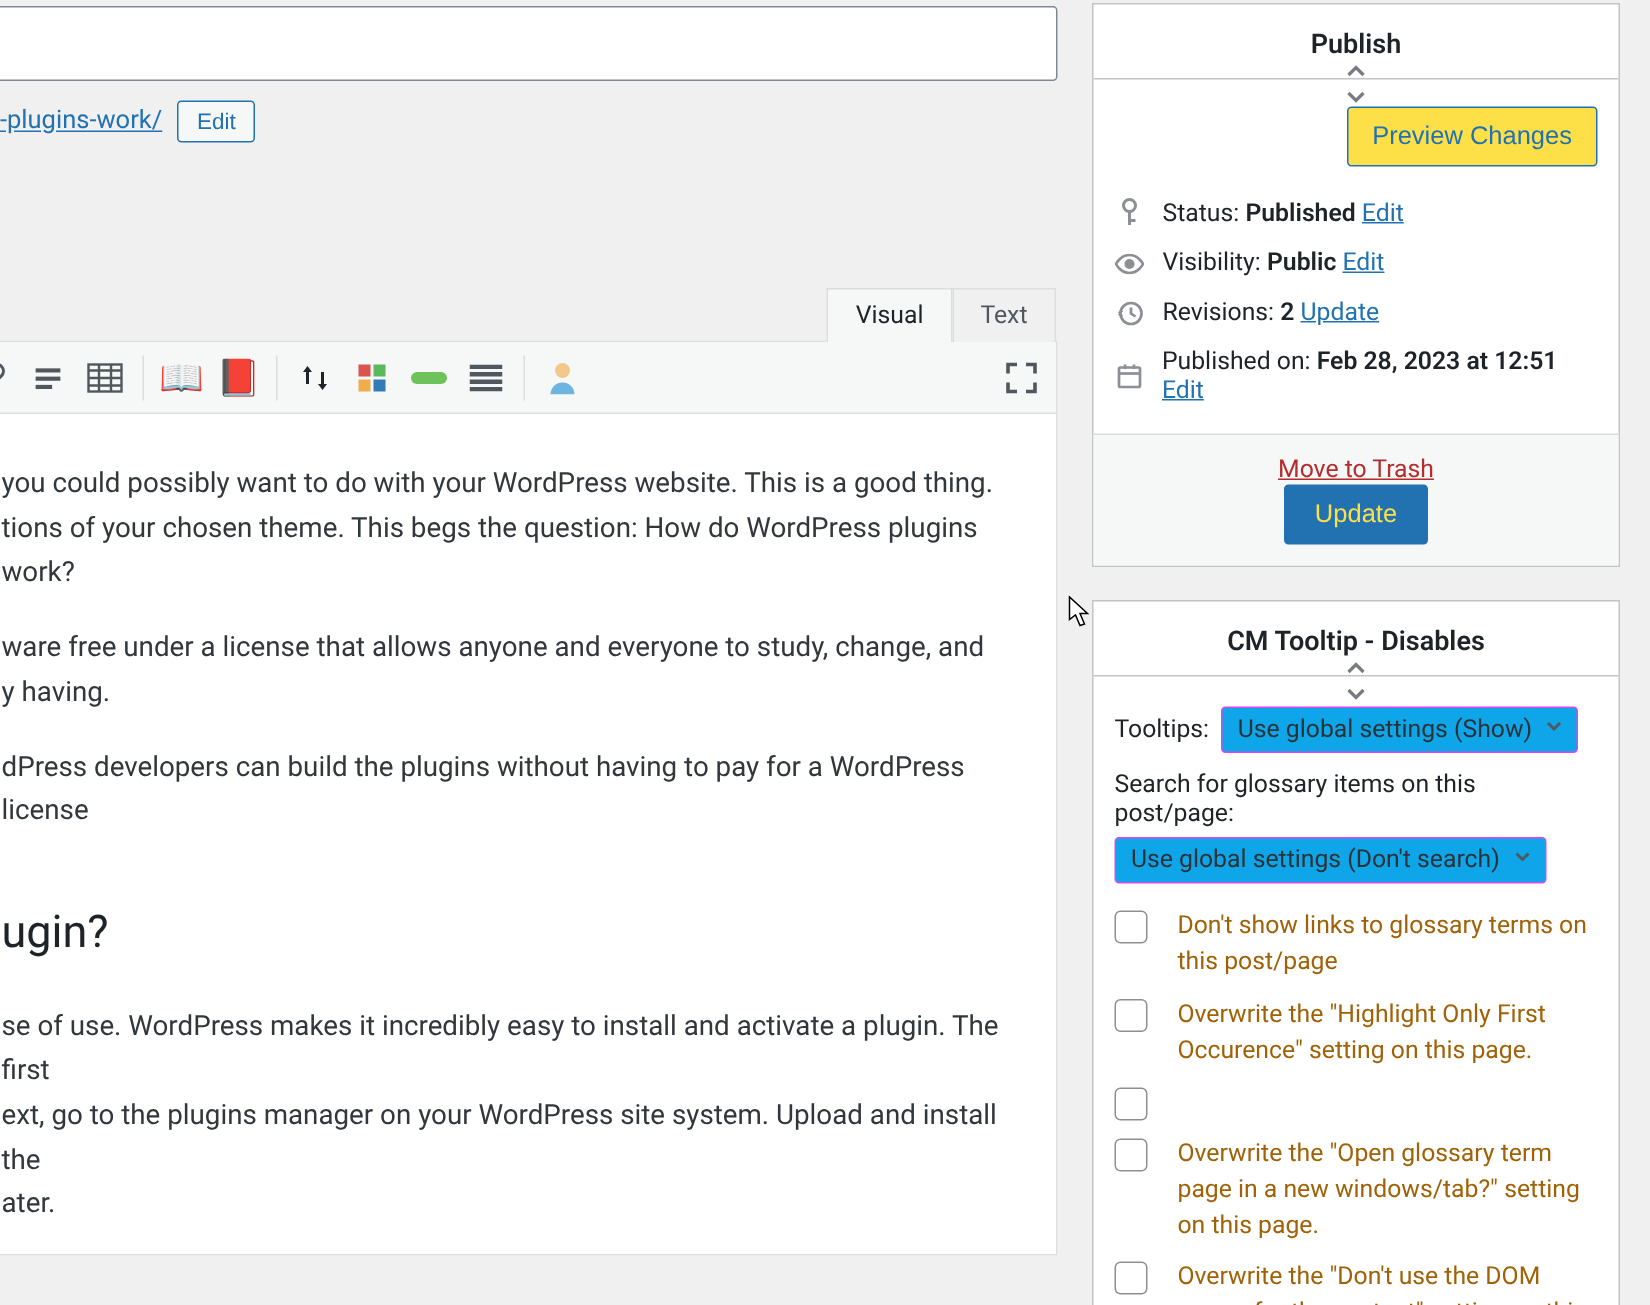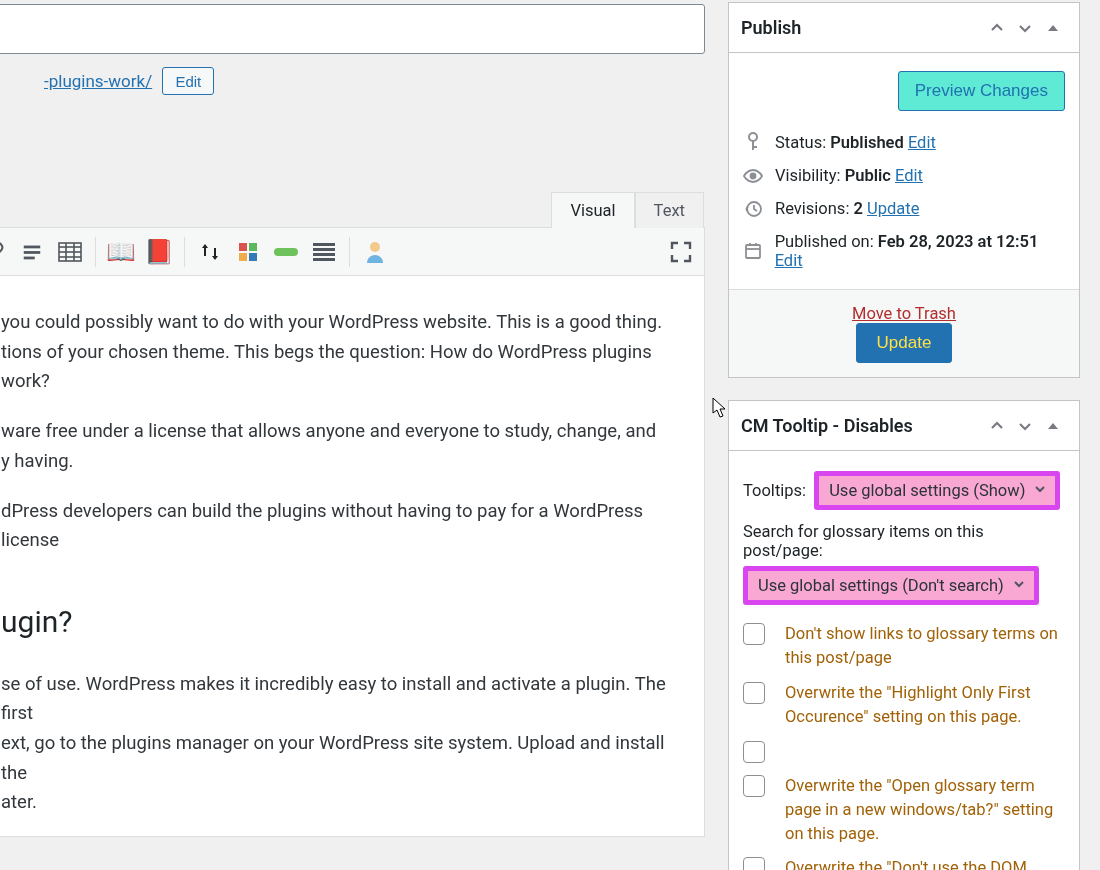--- a/index.html
+++ b/index.html
@@ -29,21 +29,20 @@
     height: 50px;
     background: #fff;
     border: 1px solid #7e8993;
     border-radius: 3px;
   }
   .permalink {
     position: absolute;
     left: 0;
     top: 67px;
     font-size: 17px;
-    margin-left: 44px;
   }
   .permalink a.slug {
     color: #2271b1;
     text-decoration: underline;
   }
   .permalink button {
     margin-left: 6px;
     background: #f6f7f7;
     border: 1px solid #2271b1;
     color: #2271b1;
@@ -153,40 +152,41 @@
   }
   .panel-header {
     display: flex;
     align-items: center;
     padding: 16px 12px;
     height: 50px;
     border-bottom: 1px solid #c3c4c7;
     font-size: 18px;
     font-weight: 600;
     color: #1d2327;
+    flex-direction: column;
   }
   .panel-header .title { flex: 1; }
   .panel-header .ctrl {
     width: 28px;
     height: 28px;
     display: flex;
     align-items: center;
     justify-content: center;
     color: #787c82;
     cursor: pointer;
     font-size: 18px;
   }
   .panel-body { padding: 12px 14px; font-size: 16.5px; }
   .action-row {
     display: flex;
     justify-content: flex-end;
     padding: 6px 0 14px 0;
   }
   .btn-outline {
-    background: #5eead4;
+    background: #fde047;
     border: 1px solid #2271b1;
     color: #2271b1;
     border-radius: 3px;
     padding: 9px 16px;
     font-size: 17px;
     cursor: pointer;
   }
   .meta-row {
     display: flex;
     align-items: center;
@@ -223,23 +223,23 @@
     border: 1px solid #2271b1;
     color: #fde047;
     border-radius: 3px;
     padding: 9px 20px;
     font-size: 17px;
     cursor: pointer;
   }
   .select-like {
     display: inline-flex;
     align-items: center;
-    border: 5px solid #d946ef;
+    border: 1px solid #d946ef;
     border-radius: 3px;
-    background: #f9a8d4;
+    background: #0ea5e9;
     padding: 5px 8px 5px 10px;
     font-size: 16.5px;
     color: #2c3338;
     cursor: pointer;
     justify-content: flex-end;
   }
   .select-like .chev { margin-left: 8px; color: #50575e; }
   .field-row { margin: 8px 0 12px 0; }
   .field-label-inline { margin-right: 4px; font-size:16.5px;}
   .check-row {

